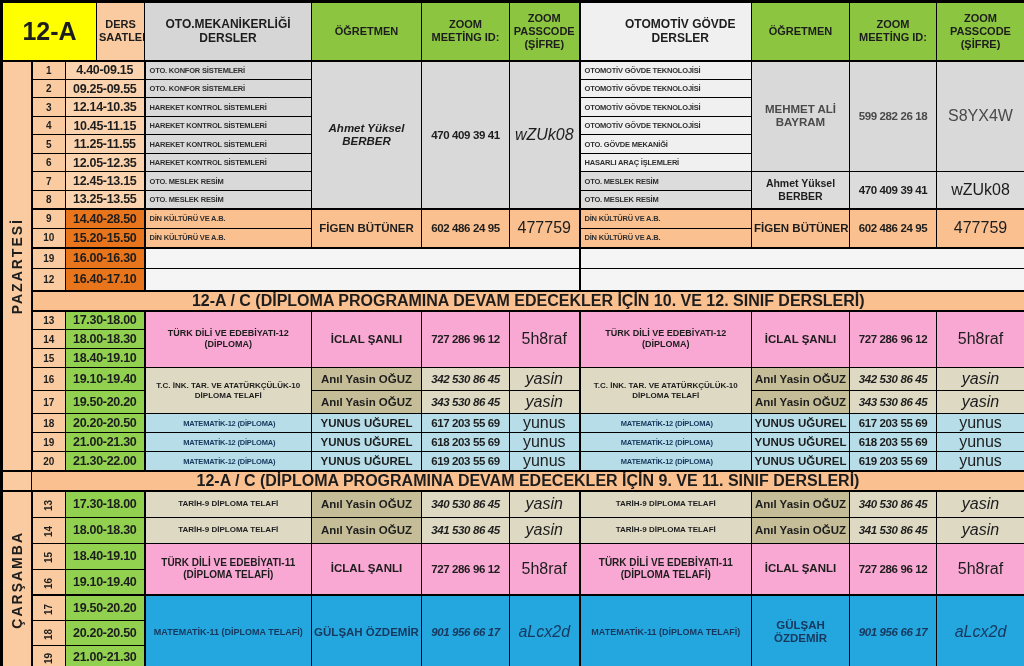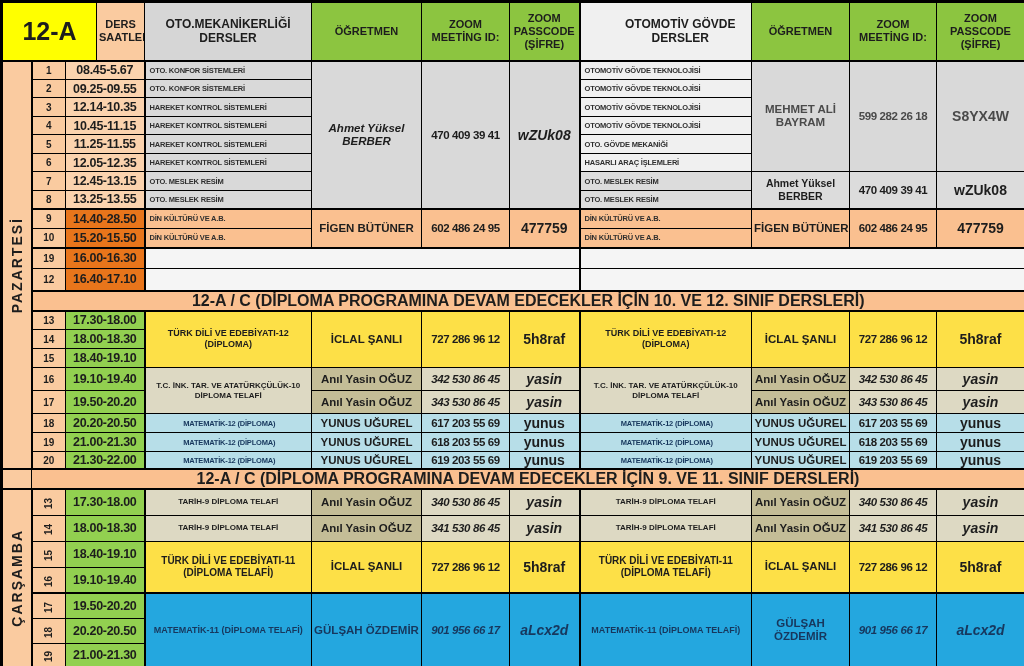--- a/index.html
+++ b/index.html
@@ -13,38 +13,38 @@
   .peach{background:#FACBA0;}
   .peachlt{background:#FBD3AE;}
   .peachmid{background:#FAC090;margin-left:20px;}
   .orangetime{background:#E8751B;}
   .grayhdr{background:#D6D6D6;}
   .graylt{background:#F0F0F0;padding-left:31px;}
   .gray{background:#D9D9D9;}
   .gray2{background:#DCDCDC;}
   .greenhdr{background:#8CC540;}
   .greentime{background:#92D050;margin-left:48px;}
-  .yellow{background:#fde047;}
+  .yellow{background:#f9a8d4;}
   .beige{background:#DDD9C3;}
   .khaki{background:#C4BD97;}
   .pblue{background:#B7DEE8;}
   .bblue{background:#24A7DF;}
   .whitecell{background:#F5F5F5;}
   
   .classlbl{font-size:25px;font-weight:bold;}
   .colhdr{font-size:11px;font-weight:bold;line-height:13px;}
   .mekhdr{font-size:12px;font-weight:bold;line-height:14px;}
   .num{font-size:10px;font-weight:bold;}
   .time{font-size:12.5px;font-weight:bold;letter-spacing:-0.3px;border-right-width:2px;}
   .lesson{font-size:7.5px;font-weight:bold;text-align:left;padding-left:4px;letter-spacing:-0.2px;color:#2f2f2f;}
   .lessonbig{font-size:9px;font-weight:bold;line-height:11px;}
   .lessonmid{font-size:8px;font-weight:bold;line-height:10px;}
   .teacher{font-size:11.5px;font-weight:bold;line-height:13px;}
   .zoomid{font-size:11.5px;font-weight:bold;letter-spacing:-0.4px;white-space:nowrap;}
-  .pass{font-size:14px;font-weight:bold;}
+  .pass{font-size:16px;font-weight:normal;}
   .italic{font-style:italic;}
   .dim{color:#4a4a4a;}
   .navy{color:#17375D;}
   .section{font-size:16px;font-weight:bold;border-top-width:2px;border-bottom-width:2px;}
   .nowrap{white-space:nowrap;}
   
   .daycell{border-right-width:2px;}
   .vert{writing-mode:vertical-rl;transform:rotate(180deg);margin:0 auto;
         font-size:14px;font-weight:bold;letter-spacing:2px;}
   .rot{display:inline-block;transform:rotate(-90deg);font-size:10px;font-weight:bold;}
@@ -87,21 +87,21 @@
   <td class="greenhdr colhdr">ÖĞRETMEN</td>
   <td class="greenhdr colhdr">ZOOM MEETİNG ID:</td>
   <td class="greenhdr colhdr">ZOOM PASSCODE (ŞİFRE)</td>
 </tr>
 
 <tr style="height:19px">
   <td rowspan="21" class="peach daycell">
             <div class="vert">PAZARTESİ</div>
           </td>
   <td class="peach num">1</td>
-  <td colspan="2" class="peachlt time">08.45-5.67</td>
+  <td colspan="2" class="peachlt time">4.40-09.15</td>
   <td class="gray lesson">OTO. KONFOR SİSTEMLERİ</td>
   <td rowspan="8" class="gray teacher italic">Ahmet Yüksel BERBER</td>
   <td rowspan="8" class="gray zoomid">470 409 39 41</td>
   <td rowspan="8" class="gray pass italic sep">wZUk08</td>
   <td class="graylt lesson">OTOMOTİV GÖVDE TEKNOLOJİSİ</td>
   <td rowspan="6" class="gray teacher dim">MEHMET ALİ BAYRAM</td>
   <td rowspan="6" class="gray zoomid dim">599 282 26 18</td>
   <td rowspan="6" class="gray pass dim">S8YX4W</td>
 </tr>
 

